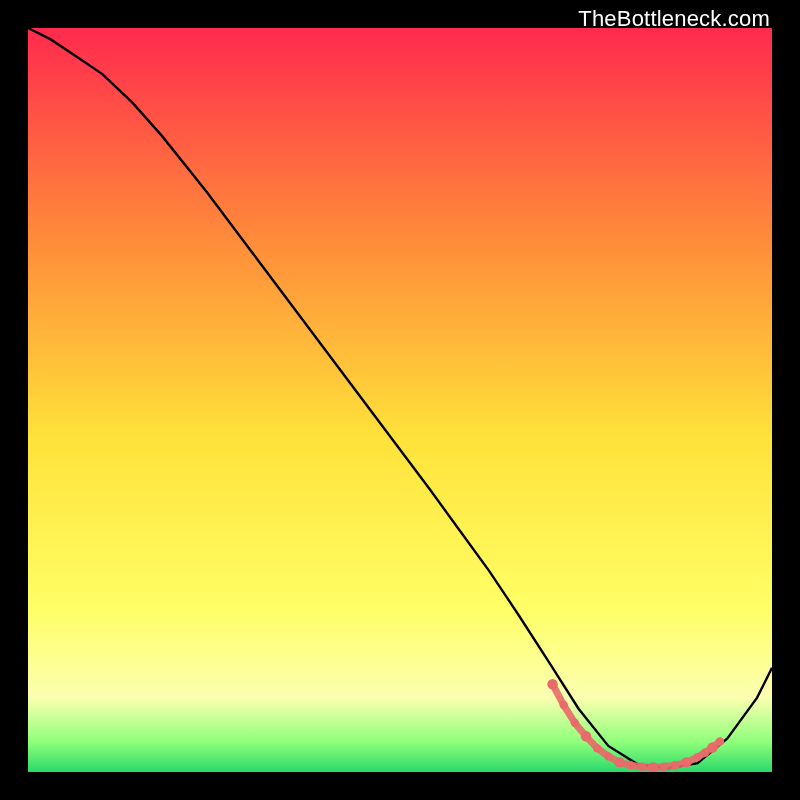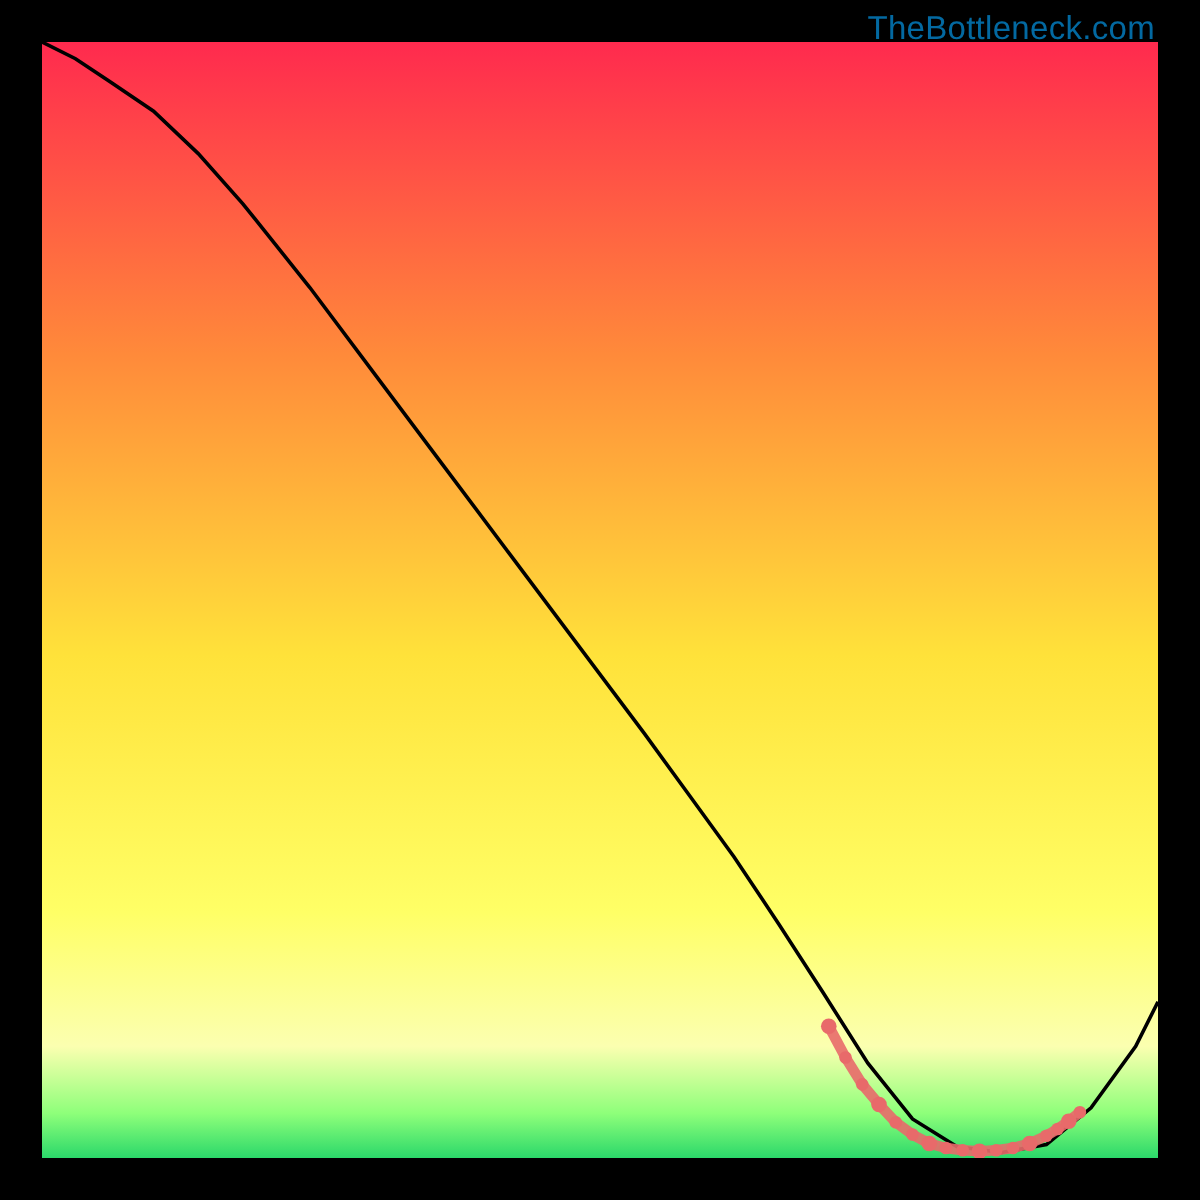--- a/index.html
+++ b/index.html
@@ -18,21 +18,21 @@
     top: 0;
     width: 744px;
     height: 744px;
   }
   .watermark {
     position: absolute;
     top: 6px;
     right: 30px;
     font-family: Arial, Helvetica, sans-serif;
     font-size: 22px;
-    color: #0369a1;
+    color: #ffffff;
     letter-spacing: 0.2px;
   }
 </style>
 </head>
 <body>
 
 <div class="frame">
   <svg class="plot" viewBox="0 0 744 744">
     <defs>
       <linearGradient id="bg" x1="0" y1="0" x2="0" y2="1">

